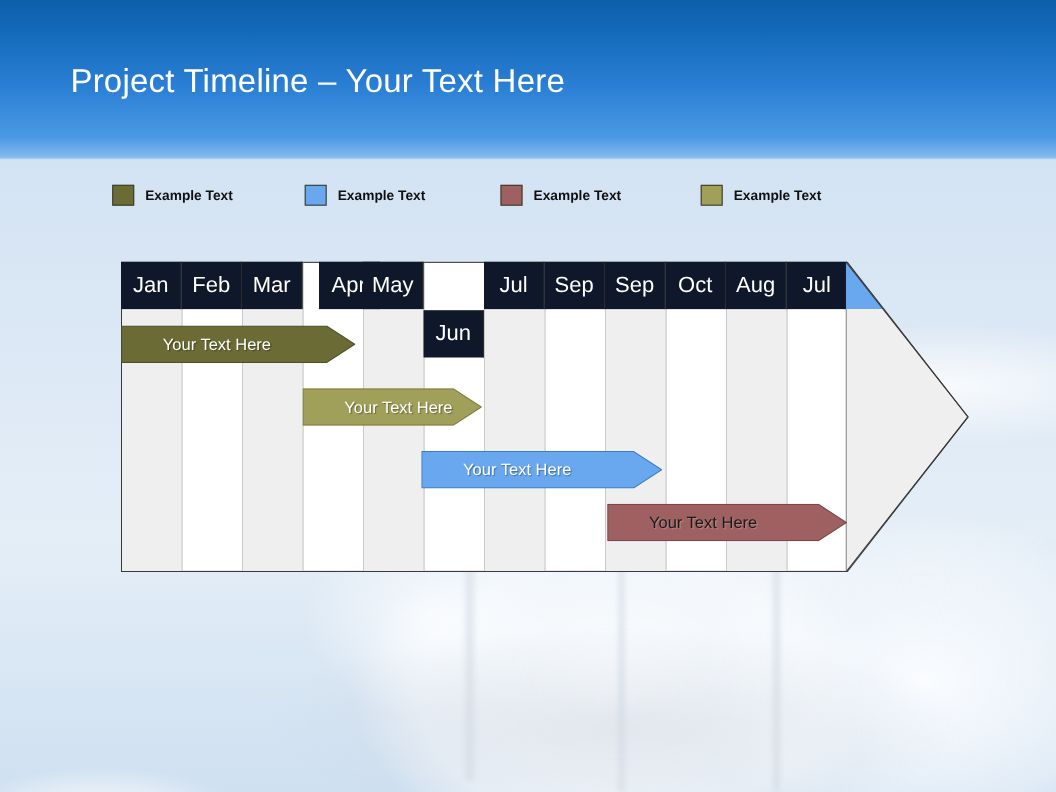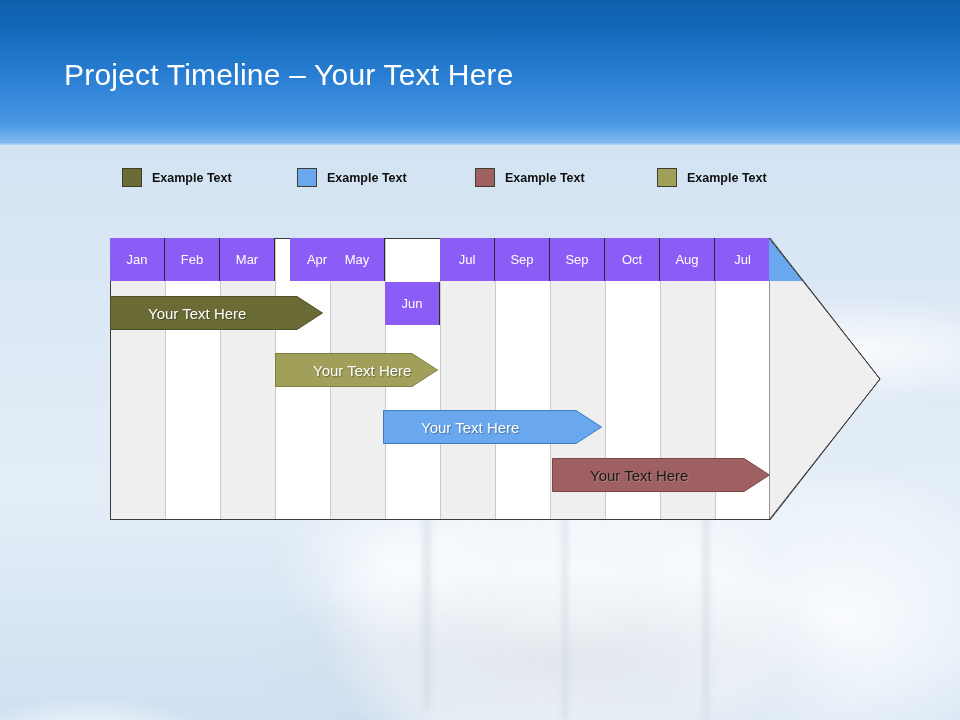--- a/index.html
+++ b/index.html
@@ -44,38 +44,38 @@
   }
   .banner-rule{position:absolute;left:0;top:142px;width:960px;height:3px;background:linear-gradient(180deg,#6fb0ec,#bcd8f2);}
   .title{
     position:absolute;left:64px;top:58px;
     font-size:30px;color:#ffffff;letter-spacing:.2px;white-space:nowrap;
   }
   .title b{font-weight:normal;}
   .title span.rest{font-weight:normal;}
 
   
-  .legend{position:absolute;left:122px;top:168px;width:720px;height:24px;padding-left:20px;}
+  .legend{position:absolute;left:102px;top:168px;width:720px;height:24px;padding-left:20px;}
   .legend-item{position:absolute;display:flex;align-items:center;gap:10px;}
   .legend-swatch{width:20px;height:19px;border:1px solid #3f3f2d;box-sizing:border-box;}
   .legend-label{font-size:12.5px;font-weight:bold;color:#101010;white-space:nowrap;}
 
   
   .chart{position:absolute;left:110px;top:238px;width:770px;height:285px;}
   .grid{position:absolute;left:0;top:0;width:660px;height:282px;border:1px solid #3a3a3a;box-sizing:border-box;background:#ffffff;}
   .col{position:absolute;top:0;width:55px;height:100%;box-sizing:border-box;border-right:1px solid #c9c9c9;}
   .col.alt{background:#efefef;}
   .col:last-child{border-right:none;}
 
   .head-row{position:absolute;left:0;top:0;width:660px;height:43px;}
   .head-cell{
-    position:absolute;top:0;width:55px;height:43px;background:#8b5cf6;
+    position:absolute;top:0;width:55px;height:43px;background:#0f172a;
     border-right:1px solid #2b2b2b;box-sizing:border-box;
     display:flex;align-items:center;justify-content:center;
-    font-size:13px;color:#ffffff;
+    font-size:20px;color:#ffffff;
   }
   .head-cell:last-child{border-right:none;}
 
   
   .arrowhead{
     position:absolute;left:659px;top:0;width:112px;height:282px;
   }
   .arrowhead svg{display:block;}
 
   

